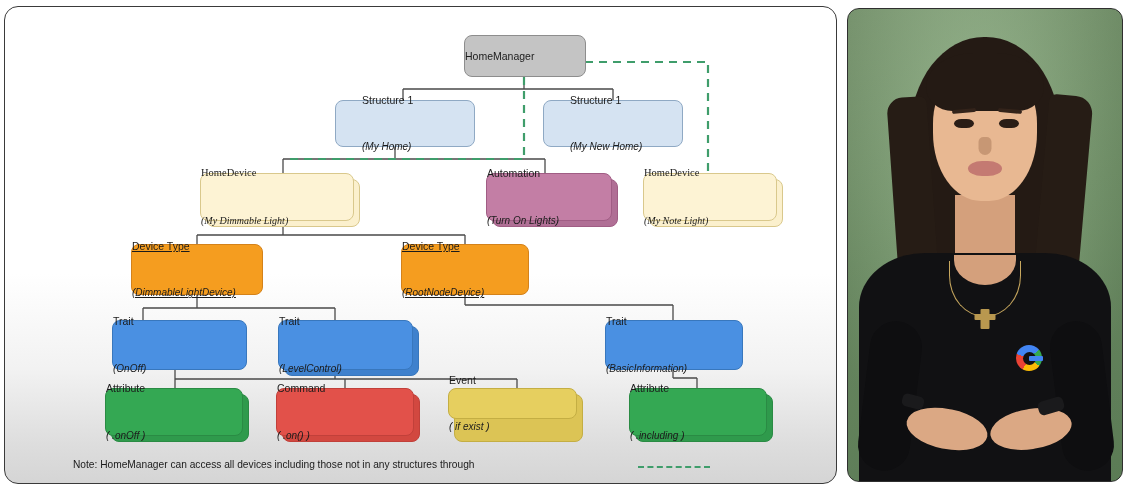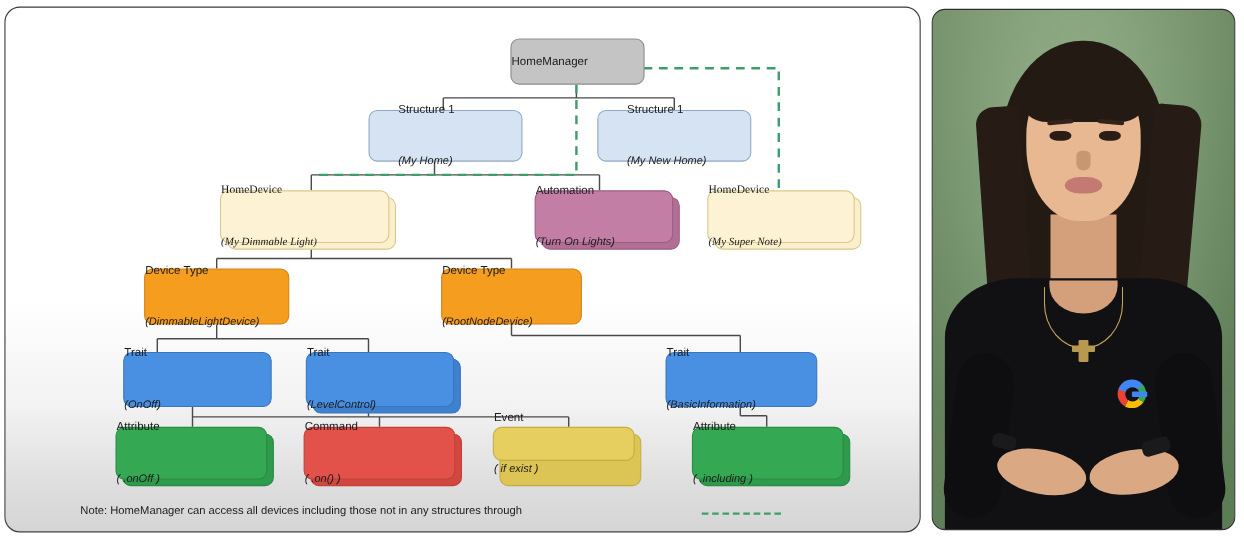--- a/index.html
+++ b/index.html
@@ -39,21 +39,21 @@
 
   
   .stack {
     position:absolute; border-radius:8px; z-index:3;
   }
 
   .grey  { background:#c4c4c4; border:1.2px solid #8d8d8d; }
   .blue  { background:#d5e3f2; border:1.2px solid #8fa9c4;padding-left:26px; }
   .cream { background:#fdf3d4; border:1.2px solid #d9c88c;font-family:Liberation Serif, serif; }
   .plum  { background:#c37ea5; border:1.2px solid #a05d84; }
-  .orange{ background:#f59d1f; border:1.2px solid #d4821a; }
+  .orange{ background:#f59d1f; border:1.2px solid #d4821a;text-decoration:underline; }
   .trait { background:#4a90e2; border:1.2px solid #3877bd; }
   .green { background:#34a853; border:1.2px solid #2a8b44; }
   .red   { background:#e2514a; border:1.2px solid #c1403a; }
   .yellow{ background:#e6cf5f; border:1.2px solid #c4ae43; }
 
   .stack.cream { background:#fbf0cd; }
   .stack.plum  { background:#b06f95; }
   .stack.trait { background:#3f81cd; }
   .stack.green { background:#2f9a4c; }
   .stack.red   { background:#d24840; }
@@ -243,21 +243,21 @@
 
       <div class="stack plum" style="left:487px; top:172px; width:126px; height:48px;"></div>
       <div class="node plum" style="left:481px; top:166px; width:126px; height:48px;">
         <span class="l1">Automation</span>
         <span class="l2">(Turn On Lights)</span>
       </div>
 
       <div class="stack cream" style="left:644px; top:172px; width:134px; height:48px;"></div>
       <div class="node cream" style="left:638px; top:166px; width:134px; height:48px;">
         <span class="l1">HomeDevice</span>
-        <span class="l2">(My Super Note)</span>
+        <span class="l2">(My Note Light)</span>
       </div>
 
       <div class="node orange" style="left:126px; top:237px; width:132px; height:51px;">
         <span class="l1">Device Type</span>
         <span class="l2">(DimmableLightDevice)</span>
       </div>
 
       <div class="node orange" style="left:396px; top:237px; width:128px; height:51px;">
         <span class="l1">Device Type</span>
         <span class="l2">(RootNodeDevice)</span>

